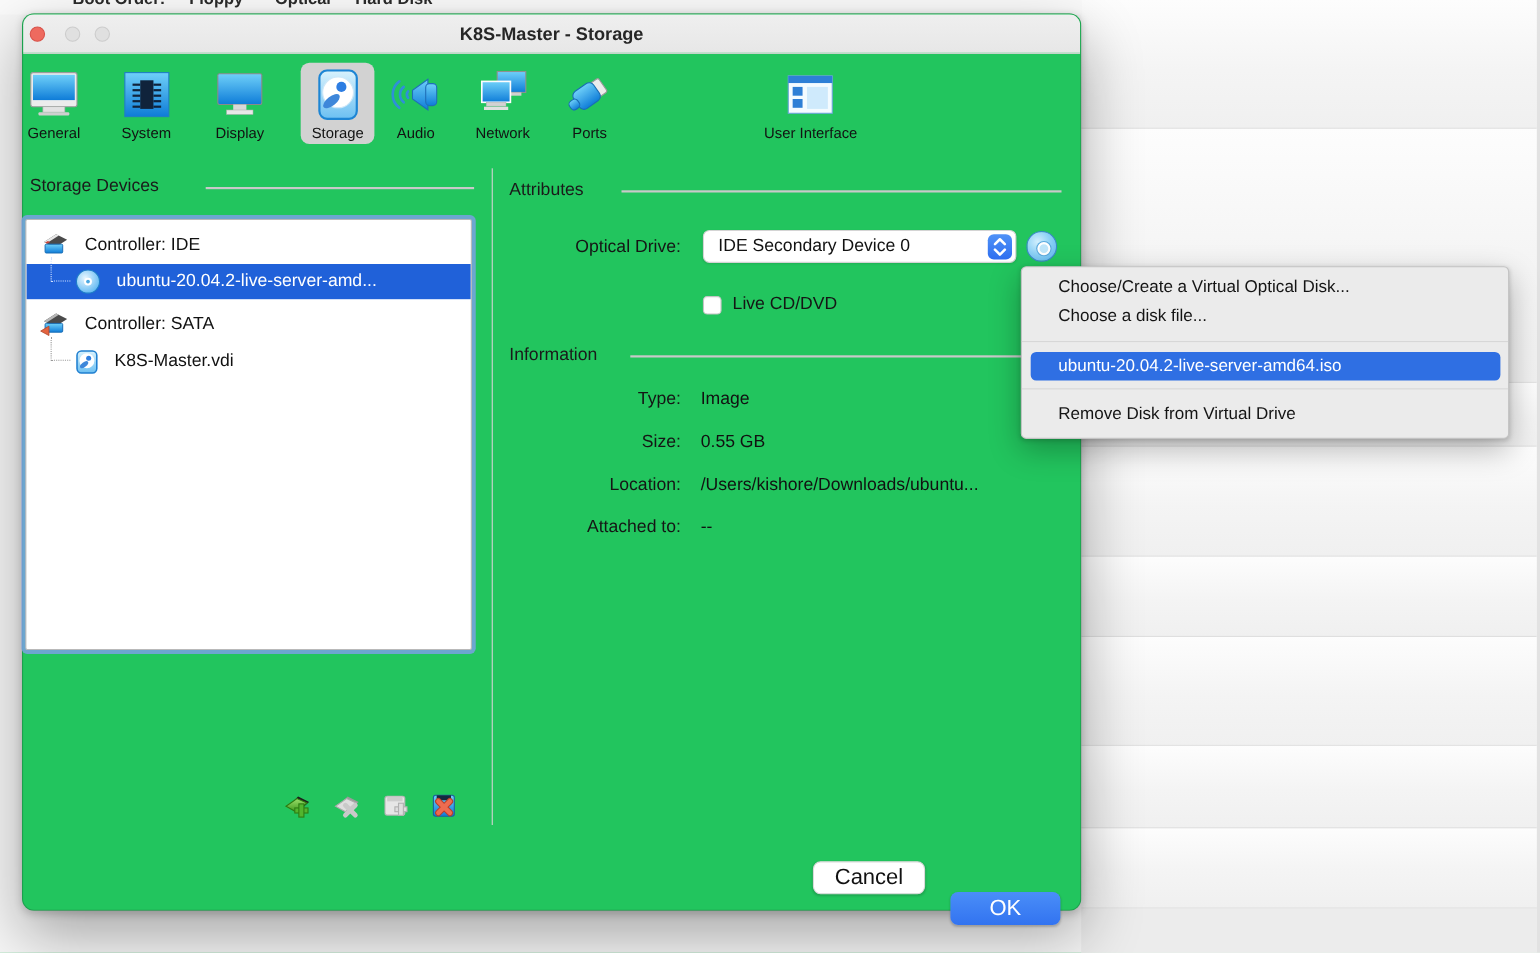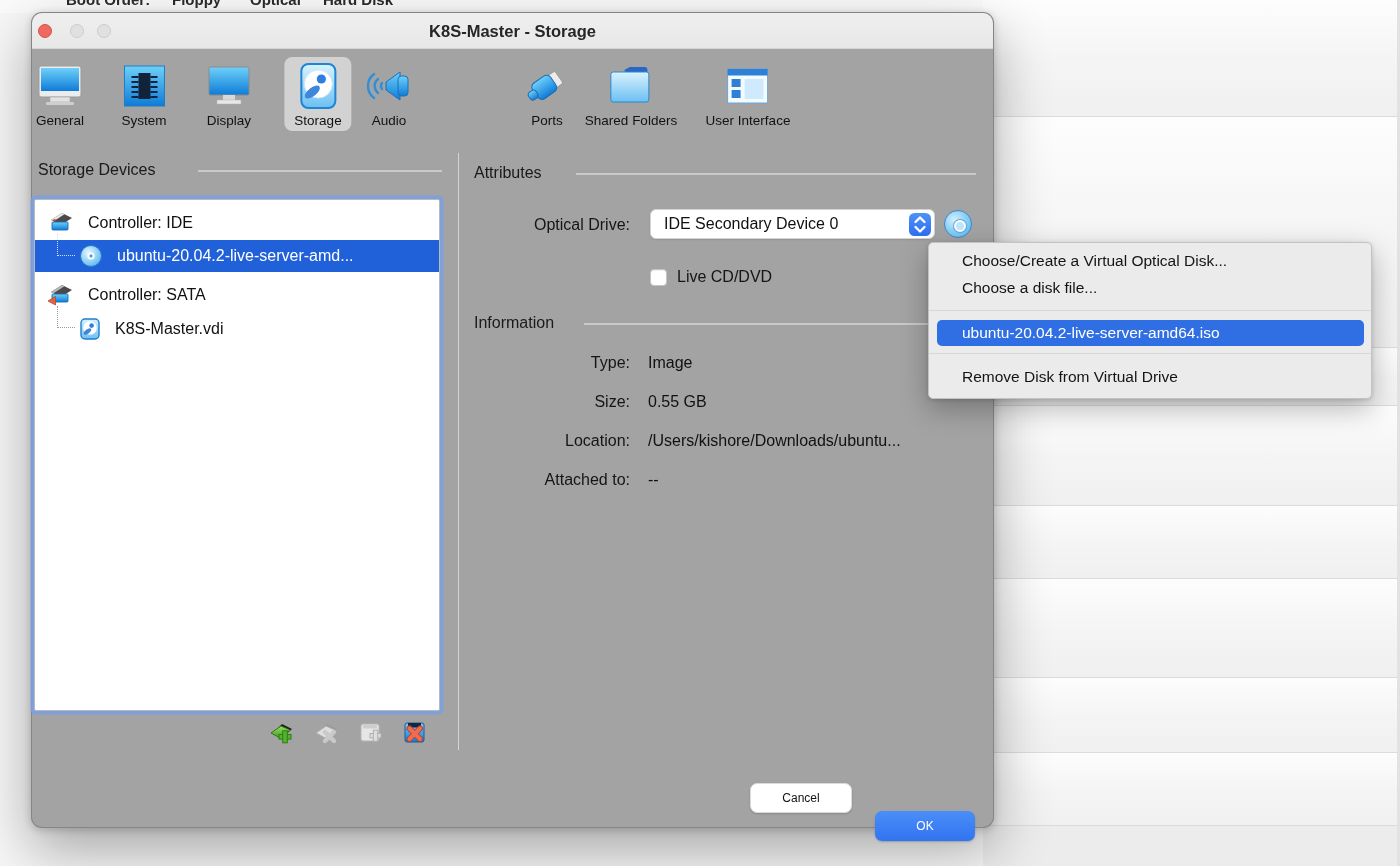--- a/index.html
+++ b/index.html
@@ -11,22 +11,22 @@
   #bg-top-strip { position:absolute; left:0; top:0; width:983px; height:13px;
     background:#fafafa; overflow:hidden; color:#2b2b2b; font-size:15px; font-weight:700; }
   #bg-top-strip span { position:absolute; top:-9px; }
   #bg-right { position:absolute; left:983px; top:0; width:417px; height:866px;
     background:#f4f4f4; border-right:3px solid #e2e2e2; }
   .bg-band { position:absolute; left:0; right:0;
     background:linear-gradient(180deg,#fdfdfd 0%,#f4f4f4 55%,#f0f0f0 100%); }
   .bg-line { position:absolute; left:0; right:0; height:1px; background:#dcdcdc; }
 
   
-  #dialog { position:absolute; left:31px; top:12px; width:963px; height:816px;
-    background:#a3a3a3; border-radius:11px; border:1px solid rgba(0,0,0,0.18);
+  #dialog { position:absolute; left:20px; top:12px; width:963px; height:816px;
+    background:#22c55e; border-radius:11px; border:1px solid rgba(0,0,0,0.18);
     box-shadow:0 22px 55px rgba(0,0,0,0.33), 0 2px 8px rgba(0,0,0,0.18); }
 
   #titlebar { position:absolute; left:0; top:0; right:0; height:36px;
     border-bottom:1px solid #d6d6d6; border-radius:10px 10px 0 0;
     background:linear-gradient(#efefef,#e7e7e7); }
   .tl { position:absolute; top:11px; width:14px; height:14px; border-radius:50%; }
   #tl-close { left:6px;  background:#ee6a5f; border:1px solid #d8524a; }
   #tl-min   { left:38px; background:#e0e0e0; border:1px solid #cccccc; }
   #tl-zoom  { left:65px; background:#e0e0e0; border:1px solid #cccccc; }
   #win-title { position:absolute; left:0; right:0; top:0; line-height:36px;
@@ -38,21 +38,21 @@
     padding:4px 10px 3px; border-radius:8px; cursor:default; }
   .tb-item.selected { background:#d2d2d2; }
   .tb-icon { height:50px; display:flex; align-items:center; justify-content:center; }
   .tb-label { font-size:13.5px; color:#121212; margin-top:2px; white-space:nowrap; }
 
   
   .sec-h { position:absolute; font-size:16px; color:#1a1a1a; }
   .sec-line { position:absolute; height:1.5px; background:#c9c9c9; }
 
   
-  #tree { position:absolute; left:2px; top:186px; width:406px; height:512px;
+  #tree { position:absolute; left:2px; top:186px; width:406px; height:392px;
     background:#fff; border:1px solid #b9b9b9; border-radius:2px;
     box-shadow:0 0 0 3.5px rgba(122,160,227,0.85); padding-top:6px; overflow:hidden; }
   .trow { position:relative; height:34px; display:flex; align-items:center;
     font-size:16px; color:#111; }
   .trow .ticon { display:flex; align-items:center; }
   .trow.ctrl .ticon { margin-left:12px; margin-right:13px; }
   .trow.child .ticon { margin-left:44px; margin-right:14px; }
   .trow.selected { background:#2061d9; color:#fff; height:32px; }
   .connector { position:absolute; left:22px; top:-6px; width:18px; height:22px;
     border-left:1.5px dotted #9a9a9a; border-bottom:1.5px dotted #9a9a9a; }
@@ -77,21 +77,21 @@
     border-radius:50%; background:#bfe6fa; border:2px solid #fff; box-shadow:0 0 0 1px #5aa9dd; }
   #chk-live { position:absolute; left:618px; top:256px; width:17px; height:17px;
     background:#fff; border:1px solid #c4c4c4; border-radius:4px;
     box-shadow:inset 0 1px 1px rgba(0,0,0,0.06); cursor:pointer; }
   #lbl-live { position:absolute; left:645px; top:255px; font-size:16px; color:#151515; }
 
   .info-label { position:absolute; width:200px; left:398px; text-align:right; font-size:16px; color:#151515; }
   .info-value { position:absolute; left:616px; font-size:16px; color:#111; white-space:nowrap; }
 
   
-  .btn { position:absolute; top:770px; height:30px; border-radius:7px; font-size:12px;
+  .btn { position:absolute; top:770px; height:30px; border-radius:7px; font-size:20px;
     display:flex; align-items:center; justify-content:center; cursor:pointer; }
   #btn-cancel { left:718px; width:102px; background:#ffffff; color:#111;
     border:1px solid #dadada; box-shadow:0 1px 2px rgba(0,0,0,0.16); }
   #btn-ok { left:843px; width:100px; color:#fff; font-weight:400;
     background:linear-gradient(#4a8ef8,#3273f0); box-shadow:0 1px 2px rgba(0,0,0,0.2);margin-top:28px; }
 
   
   #menu { position:absolute; left:928px; top:242px; width:444px; height:157px;
     background:#ebebeb; border:1px solid #c3c3c3; border-radius:5px;
     box-shadow:0 10px 28px rgba(0,0,0,0.28), 0 1px 4px rgba(0,0,0,0.15); z-index:30; }
@@ -229,43 +229,46 @@
           <path d="M14 15 a9 9 0 0 0 0 14"></path>
           <path d="M18 19 a5 5 0 0 0 0 6"></path>
         </g>
         <path d="M36 8 L22 18 L22 26 L36 36 Z" fill="url(#gb)" stroke="#1f6fb8"></path>
         <rect x="34" y="12" width="10" height="20" rx="3.5" fill="url(#gb)" stroke="#1f6fb8"></rect>
       </svg>
       </span>
     <span class="tb-label">Audio</span>
   </div>
 
+  <div class="tb-item" style="left:436px">
+    <span class="tb-icon">
+      <svg width="50" height="48" viewBox="0 0 50 48">
+        <rect x="20" y="3" width="26" height="19" fill="url(#gb)" stroke="#909090"></rect>
+        <rect x="24" y="22" width="18" height="3" fill="#d0d0d0"></rect>
+        <rect x="6" y="12" width="26" height="19" fill="url(#gb)" stroke="#fdfdfd" stroke-width="1.5"></rect>
+        <rect x="10" y="31" width="18" height="3.5" fill="#d2d2d2" stroke="#a8a8a8" stroke-width="0.4"></rect>
+        <rect x="8" y="35" width="22" height="3" fill="#e0e0e0"></rect>
+      </svg>
+      </span>
+    <span class="tb-label">Network</span>
+  </div>
 
   <div class="tb-item" style="left:515px">
     <span class="tb-icon">
       <svg width="46" height="46" viewBox="0 0 46 46">
         <g transform="rotate(-35 23 23)">
           <rect x="28" y="15" width="10" height="15" rx="2" fill="#ececec" stroke="#9a9a9a"></rect>
           <rect x="9" y="13" width="22" height="19" rx="5" fill="url(#gb)" stroke="#1a6db4"></rect>
           <rect x="2" y="18" width="9" height="9" rx="3.5" fill="url(#gb)" stroke="#1a6db4"></rect>
         </g>
       </svg>
       </span>
     <span class="tb-label">Ports</span>
   </div>
 
-  <div class="tb-item" style="left:599px">
-    <span class="tb-icon">
-      <svg width="50" height="44" viewBox="0 0 50 44">
-        <path d="M24 3 h15 a2.5 2.5 0 0 1 2.5 2.5 V11 H21 l-2.5 -5 z" fill="#2a66c8"></path>
-        <rect x="5" y="8" width="38" height="30" rx="2.5" fill="url(#gl)" stroke="#2c88cf"></rect>
-      </svg>
-      </span>
-    <span class="tb-label">Shared Folders</span>
-  </div>
 
   <div class="tb-item" style="left:716px">
     <span class="tb-icon">
       <svg width="46" height="42" viewBox="0 0 46 42">
         <rect x="3" y="4" width="40" height="34" fill="#f4fbff" stroke="#6aa6d8"></rect>
         <rect x="3" y="4" width="40" height="6.5" fill="#2e7fd6"></rect>
         <rect x="7" y="14" width="9" height="8" fill="#2e7fd6"></rect>
         <rect x="7" y="25" width="9" height="8" fill="#2e7fd6"></rect>
         <rect x="20" y="14" width="19" height="20" fill="#cfeafc"></rect>
       </svg>

